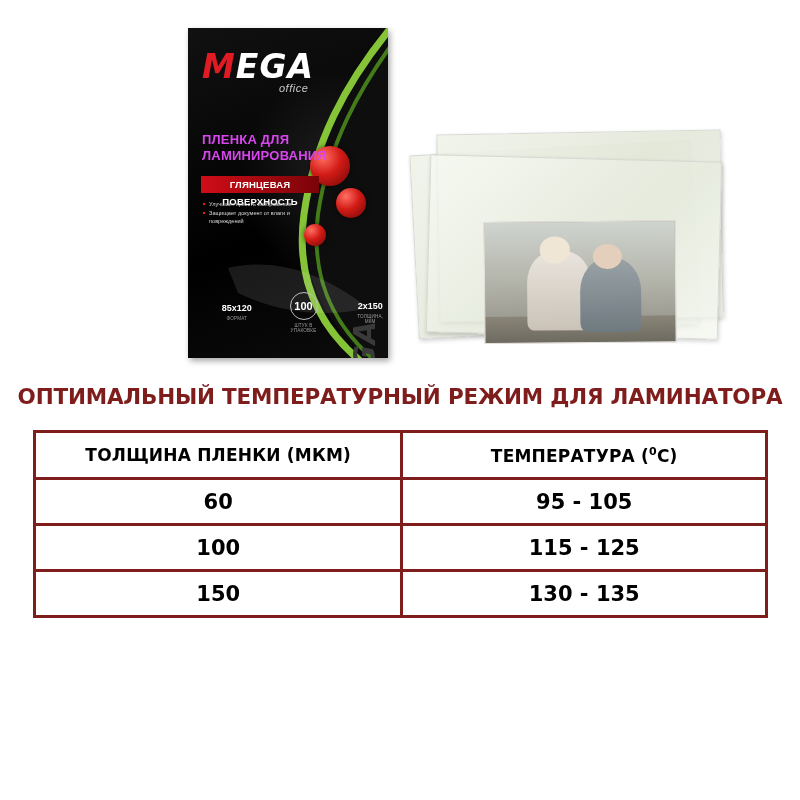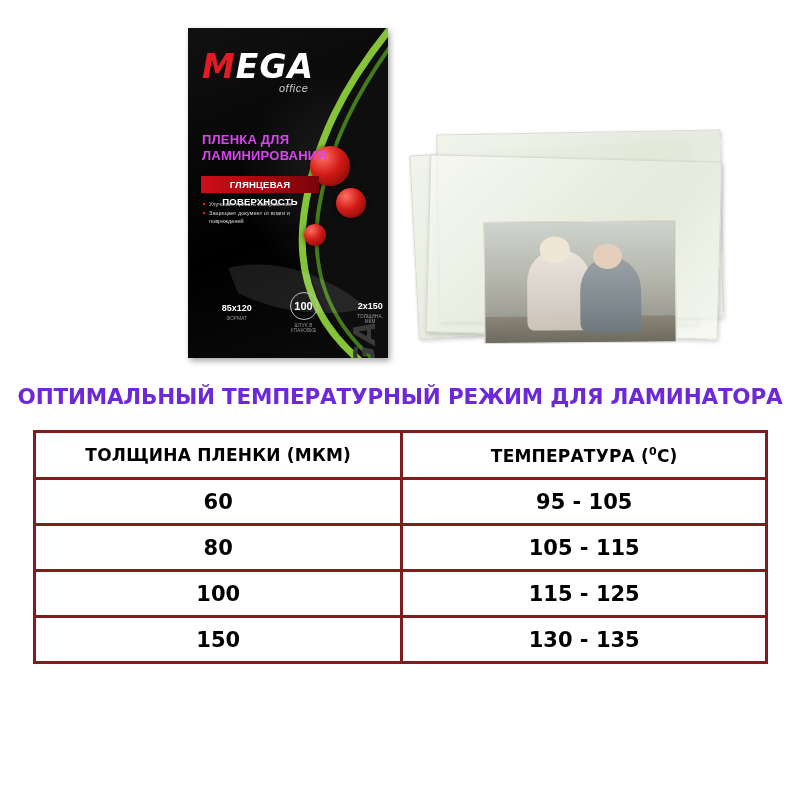--- a/index.html
+++ b/index.html
@@ -208,21 +208,21 @@
   .heading {
     position: absolute;
     left: 0;
     top: 384px;
     width: 800px;
     text-align: center;
     font-family: "DejaVu Sans", sans-serif;
     font-weight: bold;
     font-size: 21.5px;
     letter-spacing: -0.2px;
-    color: #6d28d9;
+    color: #7f1d1d;
   }
 
   
   table.temp-table {
     position: absolute;
     left: 33px;
     top: 430px;
     width: 735px;
     border-collapse: collapse;
     table-layout: fixed;
@@ -330,24 +330,20 @@
       <th>ТОЛЩИНА ПЛЕНКИ (МКМ)</th>
       <th><span>ТЕМПЕРАТУРА (</span><span class="sup">0</span><span>С)</span></th>
     </tr>
   </thead>
   <tbody>
     <tr>
       <td>60</td>
       <td>95 - 105</td>
     </tr>
     <tr>
-      <td>80</td>
-      <td>105 - 115</td>
-    </tr>
-    <tr>
       <td>100</td>
       <td>115 - 125</td>
     </tr>
     <tr>
       <td>150</td>
       <td>130 - 135</td>
     </tr>
   </tbody>
 </table>
 

